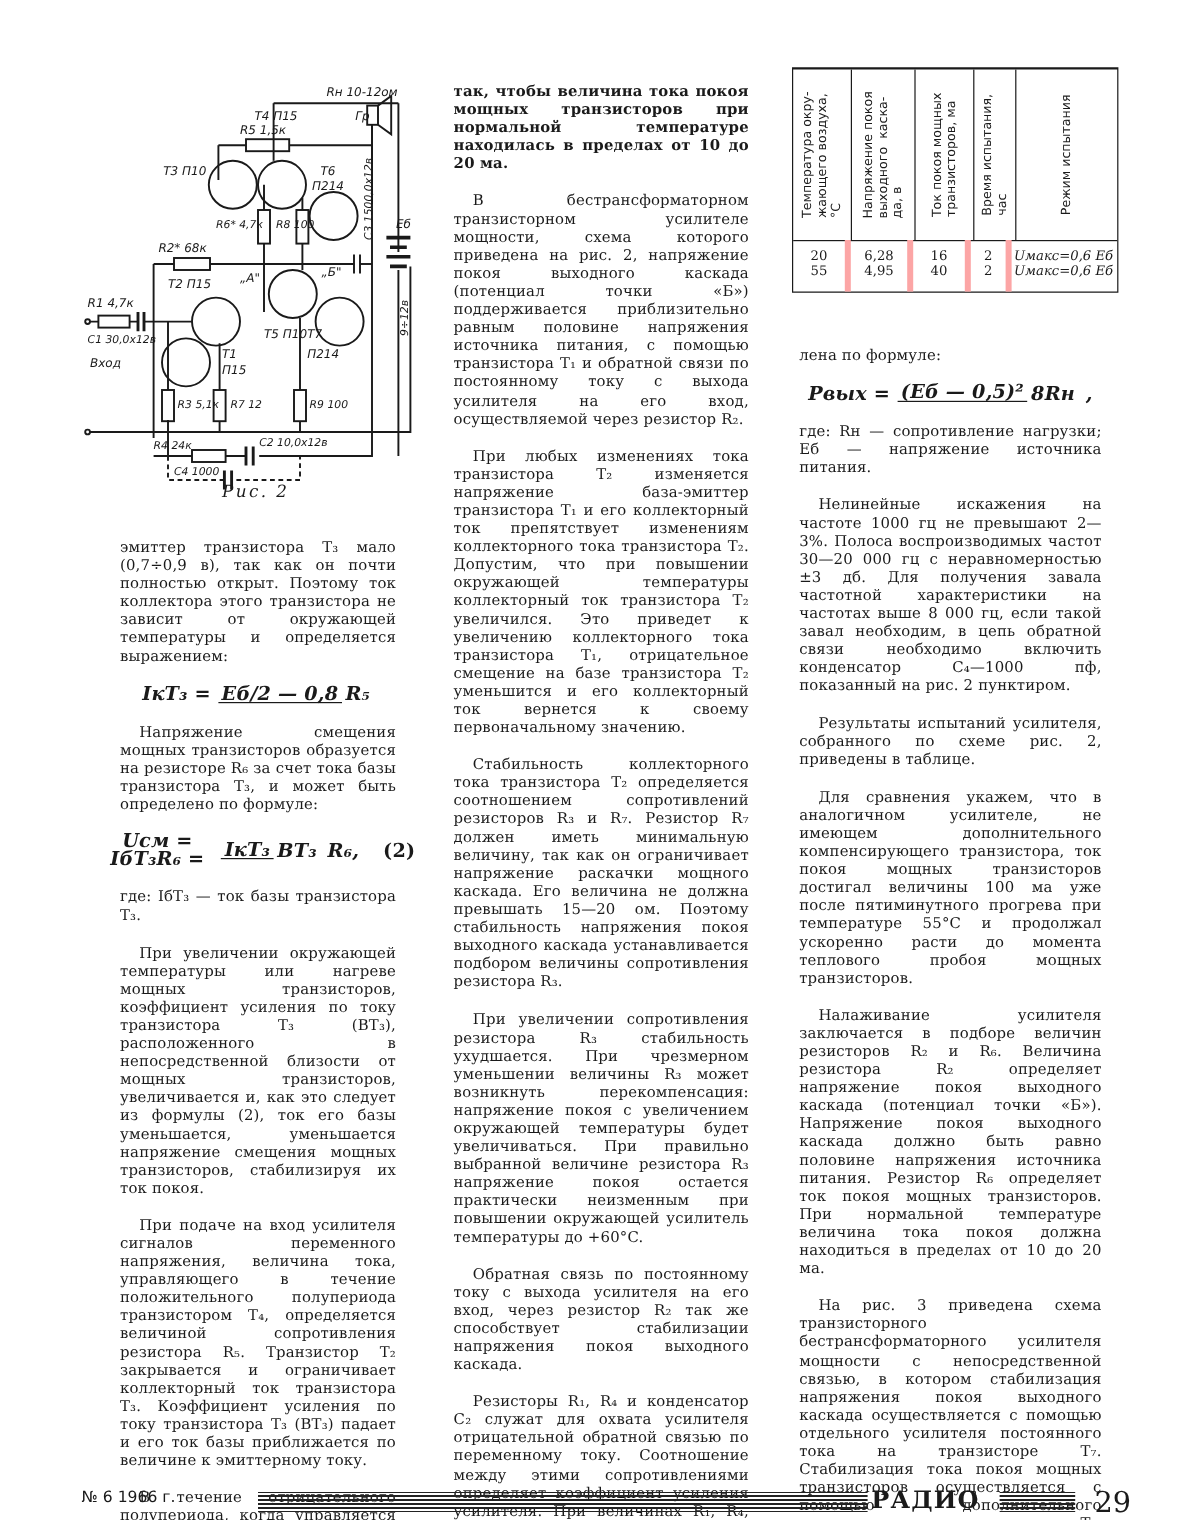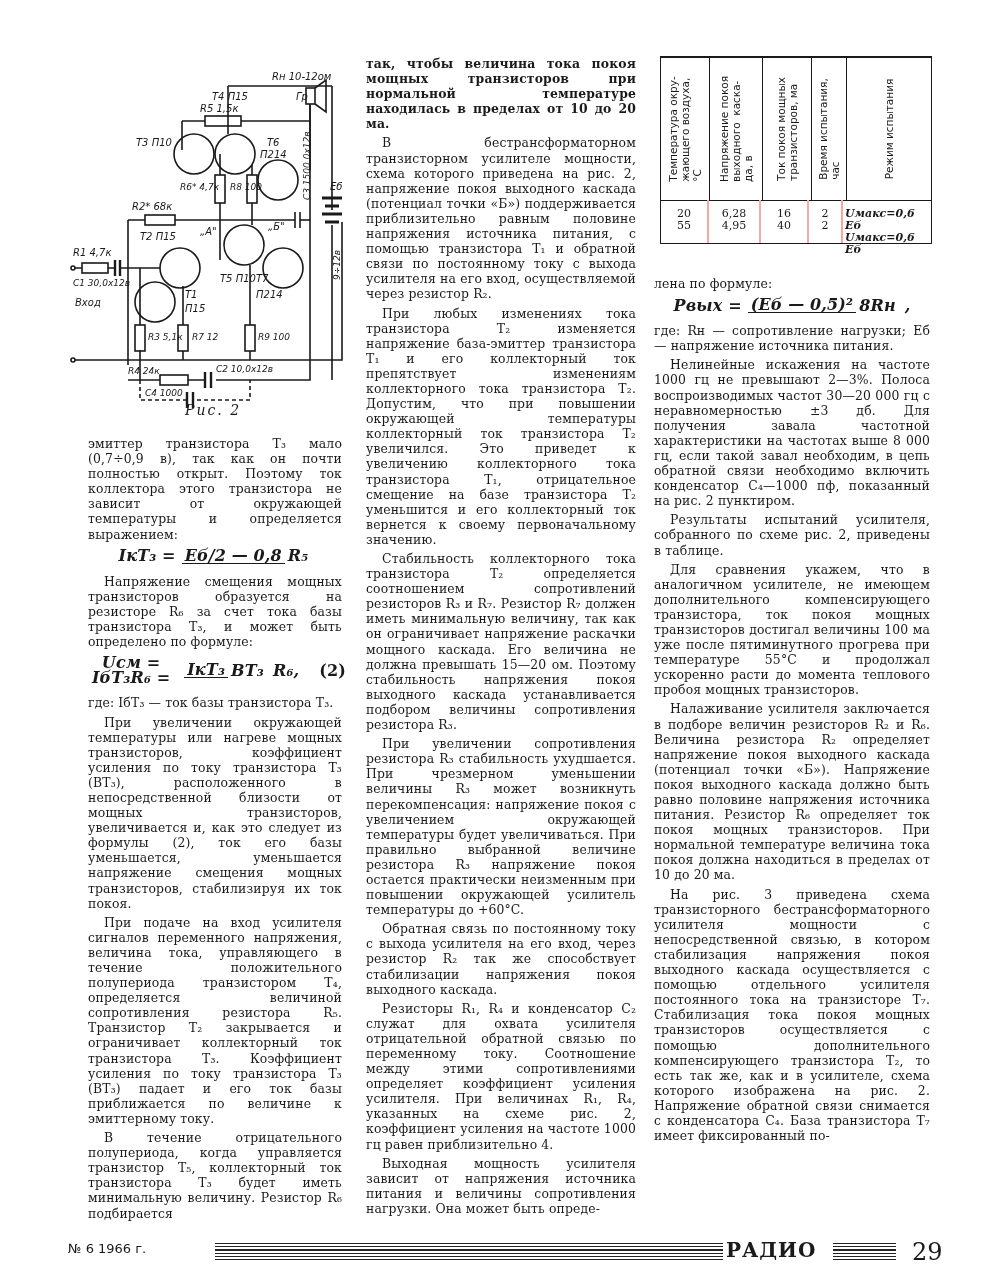--- a/index.html
+++ b/index.html
@@ -8,21 +8,21 @@
     font-family: "DejaVu Serif", "Liberation Serif", serif;
     color: #1a1a1a;
   }
   .col {
     position: absolute;
     font-size: 12.4px;
     line-height: 15.1px;
     text-align: justify;
     letter-spacing: 0.15px;
   }
-  .col p { margin: 4px; text-indent: 16px; }
+  .col p { margin: 16px; text-indent: 16px; }
   .col p.noind { text-indent: 0; }
   .col1 { left: 84px; top: 432px; width: 262px; }
   .col2 { left: 362px; top: 52px; width: 278px; }
   .col3 { left: 650px; top: 272px; width: 284px; }
   .col2 p.first { font-weight: bold; }
   .formula {
     text-align: center; text-indent: 0; margin: 6px 0 10px 0;
     font-weight: bold; font-style: italic; font-size: 16px;
     display: flex; align-items: center; justify-content: center; gap: 6px;
   }
@@ -41,22 +41,22 @@
   .thead { position: absolute; left: 0; top: 0; right: 0; height: 142px; border-bottom: 1.5px solid #1a1a1a; display: flex; }
   .thead .th { position: relative; border-right: 1px solid #1a1a1a; height: 100%; }
   .thead .th:last-child { border-right: none; }
   .th span {
     position: absolute; left: 50%; top: 50%;
     transform: translate(-50%, -50%) rotate(-90deg);
     white-space: pre; font-family: "DejaVu Sans", "Liberation Sans", sans-serif;
     font-size: 10.5px; line-height: 12px; text-align: left;
   }
   .tbody { position: absolute; left: 0; top: 142px; right: 0; bottom: 0; display: flex; }
-  .tbody .td { border-right: 2px solid #fca5a5; height: 100%; font-size: 11px; line-height: 12px; text-align: center; padding-top: 8px; box-sizing: border-box; }
-  .tbody .td:last-child { border-right: none; text-align: left; padding-left: 2px; font-style: italic; font-weight: bold; }
+  .tbody .td { border-right: 5px solid #fca5a5; height: 100%; font-size: 11px; line-height: 12px; text-align: center; padding-top: 8px; box-sizing: border-box; }
+  .tbody .td:last-child { border-right: none; text-align: left; padding-left: 2px; font-style: italic; font-weight: normal; }
   .w1 { width: 48px; } .w2 { width: 52px; } .w3 { width: 48px; } .w4 { width: 34px; } .w5 { flex: 1; }
 
   
   .footer { position: absolute; top: 1237px; left: 0; width: 896px; height: 30px; }
   .issue { position: absolute; left: 68px; top: 4px; font-family: "DejaVu Sans", "Liberation Sans", sans-serif; font-size: 13px; }
   .rule { position: absolute; top: 6px; height: 18px;
     background: repeating-linear-gradient(to bottom, #222 0px, #222 1.3px, transparent 1.3px, transparent 3.2px); }
   .rule1 { left: 215px; width: 508px; }
   .rule2 { left: 833px; width: 63px; }
   .mag { position: absolute; left: 726px; top: 1px; font-family: "DejaVu Serif", serif; font-weight: bold; font-size: 20px; letter-spacing: 1px; }

